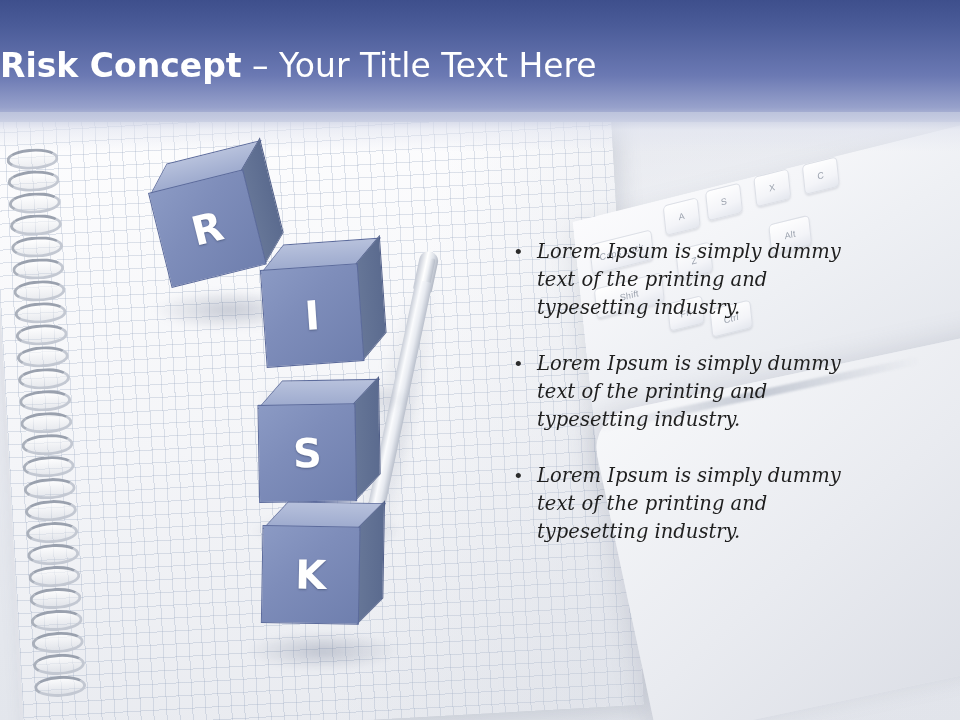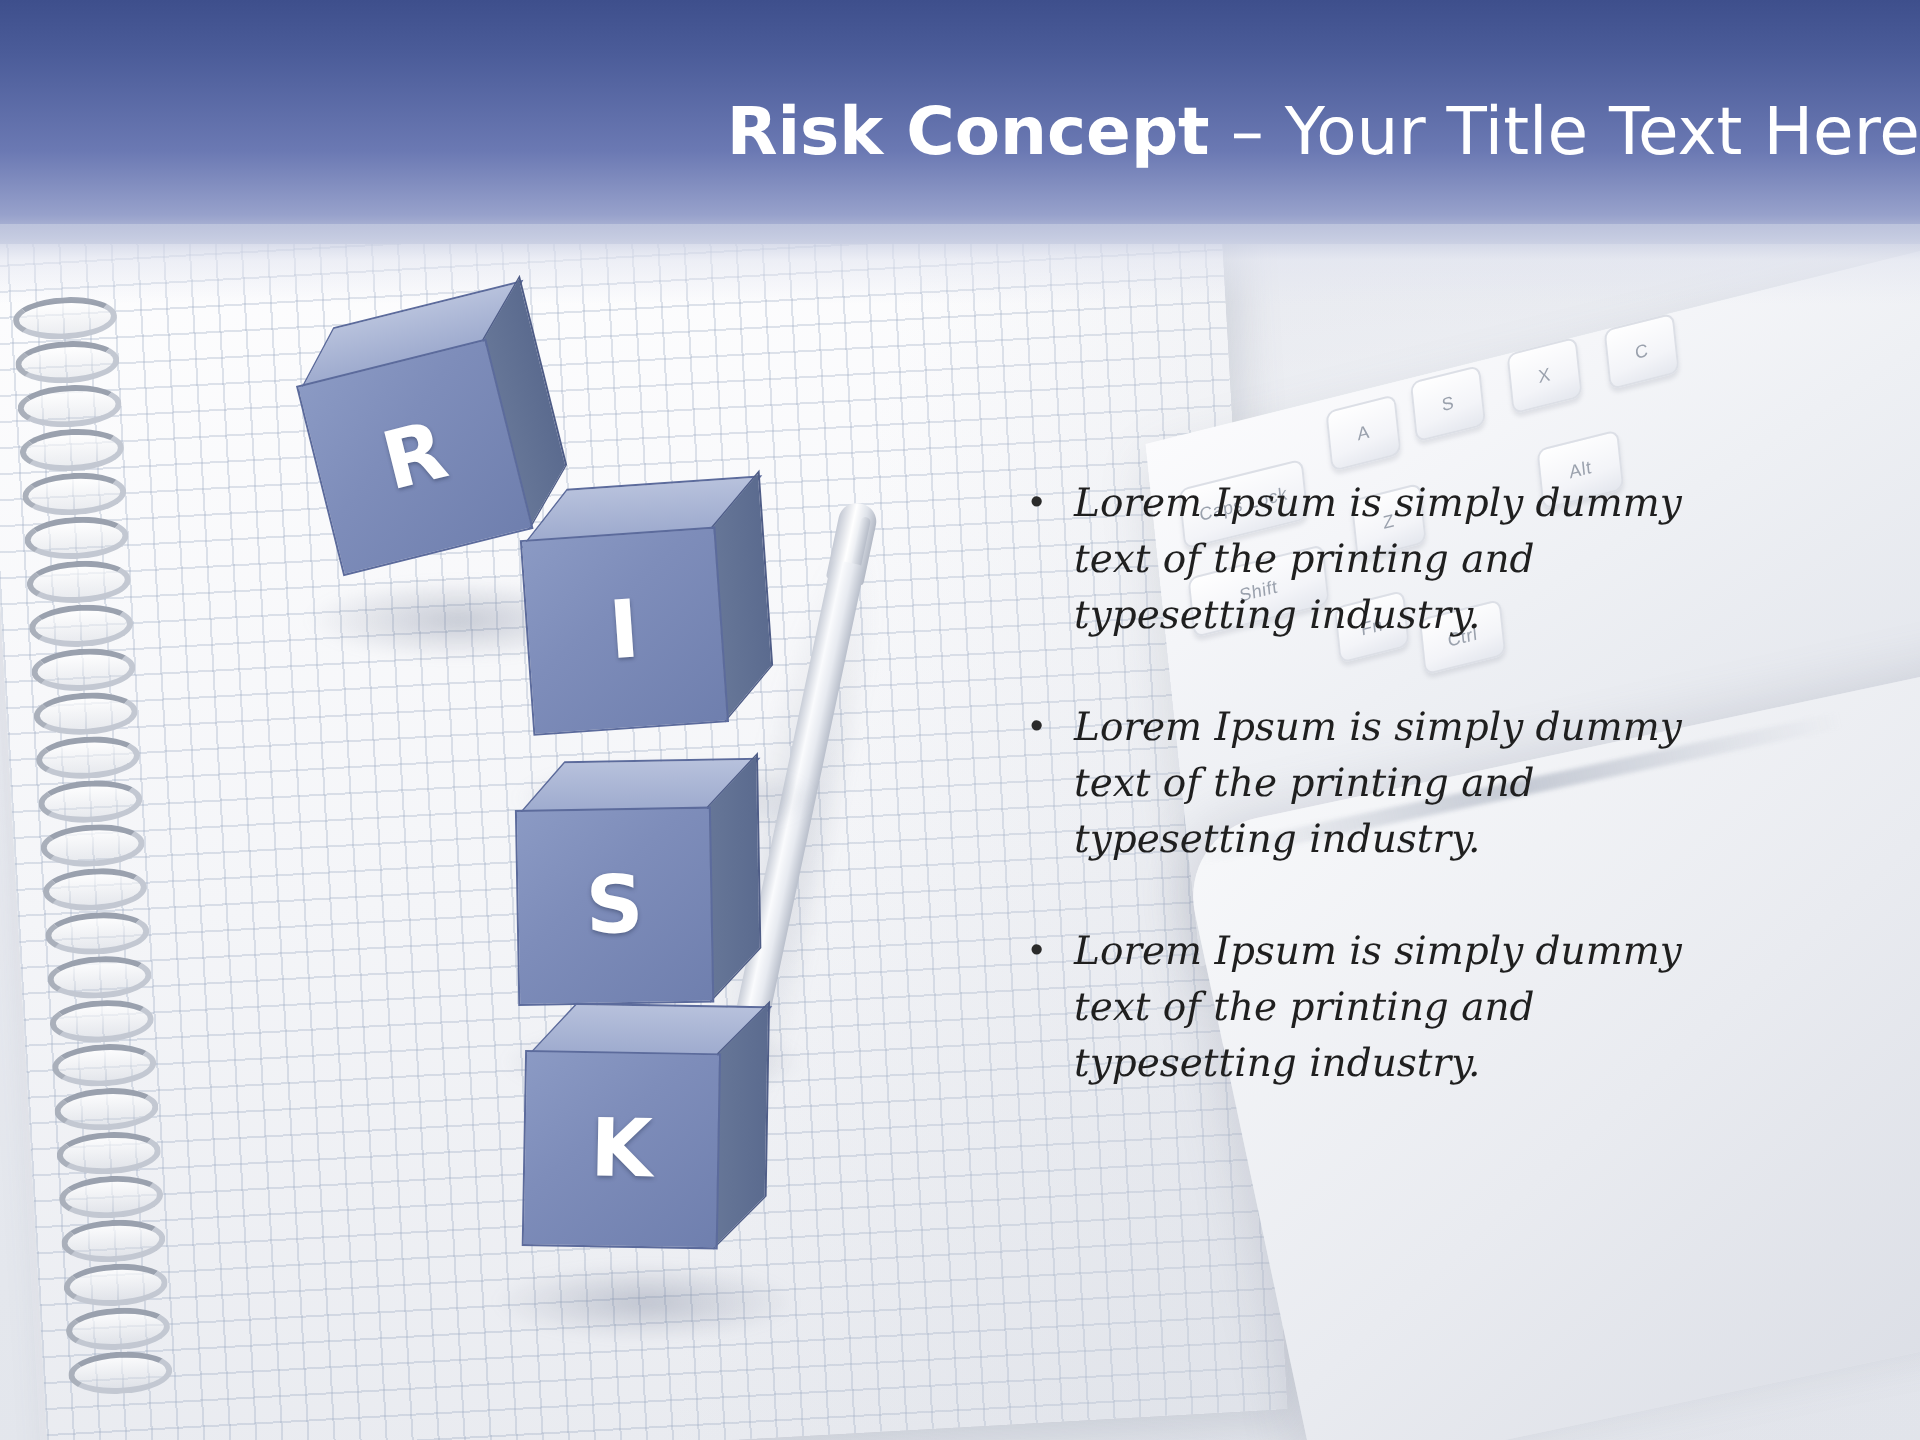--- a/index.html
+++ b/index.html
@@ -187,21 +187,21 @@
   .title-fade {
     position: absolute;
     left: 0; top: 112px;
     width: 960px; height: 40px;
     background: linear-gradient(180deg, rgba(190,197,221,0.95) 0%, rgba(226,229,240,0.6) 45%, rgba(240,241,245,0) 100%);
   }
   .title-text {
     position: absolute;
     left: 0; top: 46px;
     width: 960px;
-    text-align: right;
+    text-align: left;
     color: #ffffff;
     font-size: 33px;
     font-family: "DejaVu Sans", sans-serif;
     white-space: nowrap;
   }
   .title-strong { font-weight: bold; }
   .title-light { font-weight: normal; }
 
   
   .cubes {

